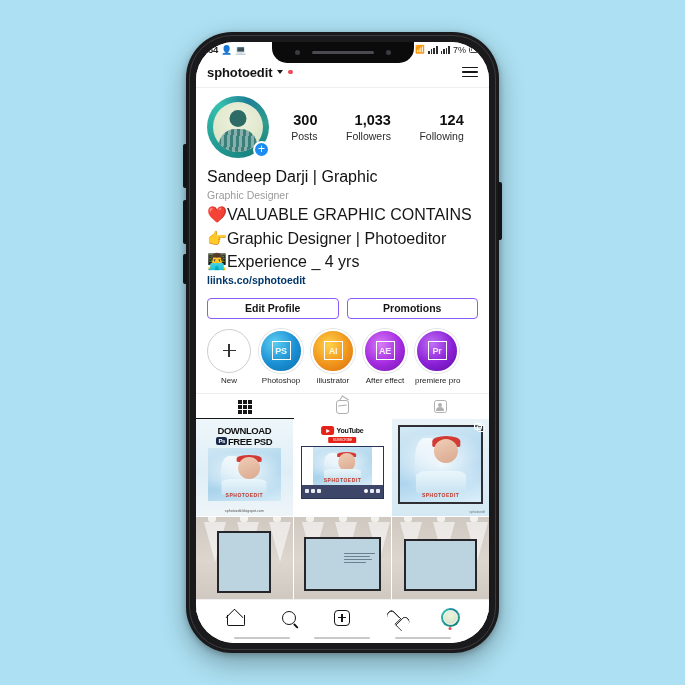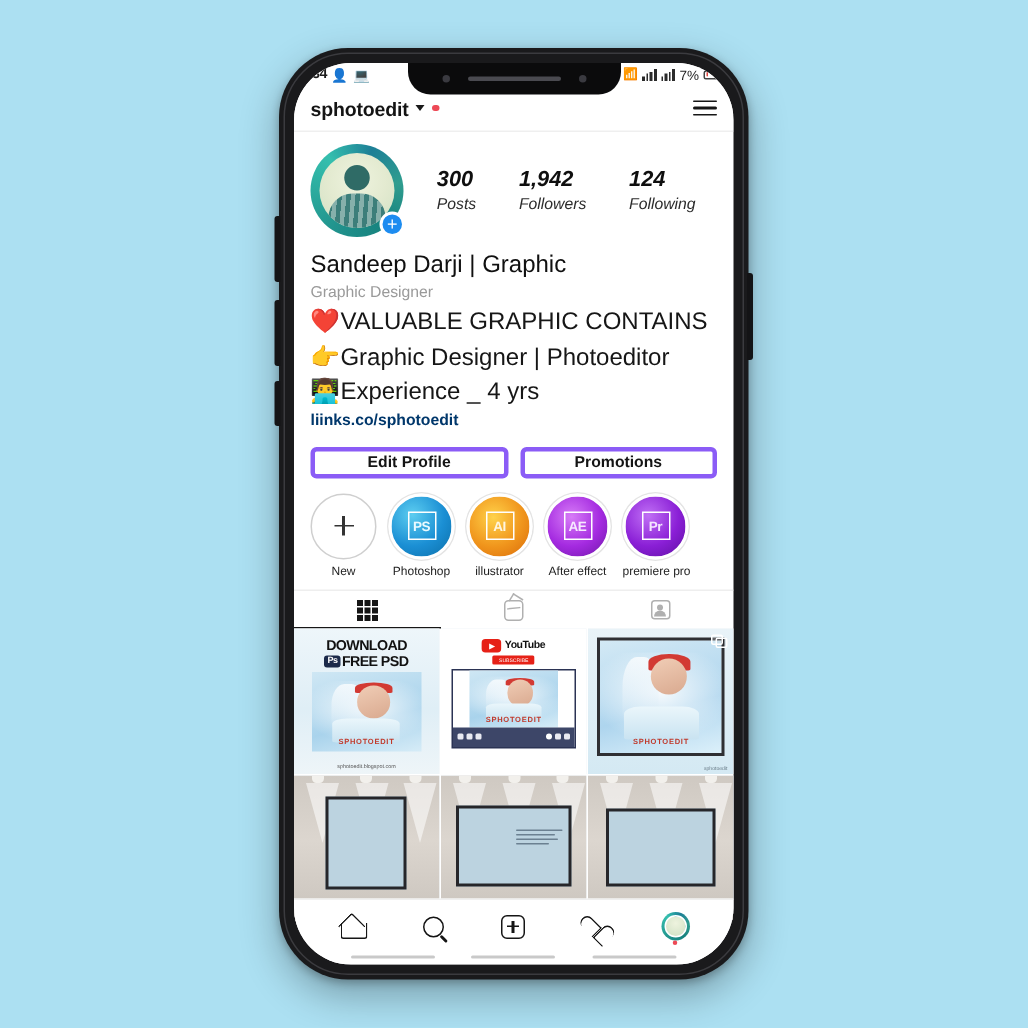--- a/index.html
+++ b/index.html
@@ -87,35 +87,35 @@
     position:relative; overflow:hidden;
   }
   .av-head{position:absolute;left:50%;top:16%;transform:translateX(-50%);width:17px;height:17px;border-radius:50%;background:#2f6b66;}
   .av-body{position:absolute;left:50%;bottom:-3px;transform:translateX(-50%);width:38px;height:26px;border-radius:16px 16px 4px 4px;background:repeating-linear-gradient(95deg,#3c7e7a 0 3px,#86b0ab 3px 6px);}
   .plus-badge{
     position:absolute;right:-1px;bottom:0;width:17px;height:17px;border-radius:50%;
     background:#1d8cf0;border:2px solid #fff;color:#fff;font-size:12px;line-height:13px;
     display:flex;align-items:center;justify-content:center;font-weight:500;
   }
   .stats{ flex:1; display:flex; justify-content:space-around; padding-left:8px;}
-  .stat{ text-align:left;font-style:italic; }
+  .stat{ text-align:right; }
   .stat-num{ font-size:14.5px; font-weight:700; color:#0f0f0f; line-height:1.25;}
   .stat-lbl{ font-size:10.5px; color:#2b2b2b; line-height:1.25;}
 
   .bio{ padding:3px 11px 0; }
   .bio-name{ font-size:16px; font-weight:400; color:#101010; line-height:1.45;}
   .bio-cat{ font-size:10.5px; color:#9a9a9a; line-height:1.45;}
   .bio-line{ font-size:16px; color:#161616; line-height:1.45; white-space:nowrap;}
   .bio-tag{ font-size:10.5px; color:#00376b; line-height:1.45;}
   .bio-more{ color:#9a9a9a; }
   .bio-link{ font-size:10.5px; color:#00376b; line-height:1.5;font-weight:bold;}
 
   .actions{ display:flex; gap:8px; padding:9px 11px 0; }
   .act-btn{
-    flex:1; height:21px; border:3px solid #8b5cf6; border-radius:4px;
+    flex:1; height:21px; border:1px solid #8b5cf6; border-radius:4px;
     background:#fff; font-size:10.5px; font-weight:600; color:#141414;
     display:flex;align-items:center;justify-content:center;cursor:pointer;
   }
 
   
   .highlights{ display:flex; gap:8px; padding:10px 11px 8px; }
   .hl{ width:44px; text-align:center; cursor:pointer;}
   .hl-circle{
     width:44px;height:44px;border-radius:50%;
     display:flex;align-items:center;justify-content:center;
@@ -317,21 +317,21 @@
           </div>
         </div>
         <div class="plus-badge">+</div>
       </div>
       <div class="stats">
         <div class="stat">
           <div class="stat-num">300</div>
           <div class="stat-lbl">Posts</div>
         </div>
         <div class="stat">
-          <div class="stat-num">1,942</div>
+          <div class="stat-num">1,033</div>
           <div class="stat-lbl">Followers</div>
         </div>
         <div class="stat">
           <div class="stat-num">124</div>
           <div class="stat-lbl">Following</div>
         </div>
       </div>
     </div>
 
     <div class="bio">

